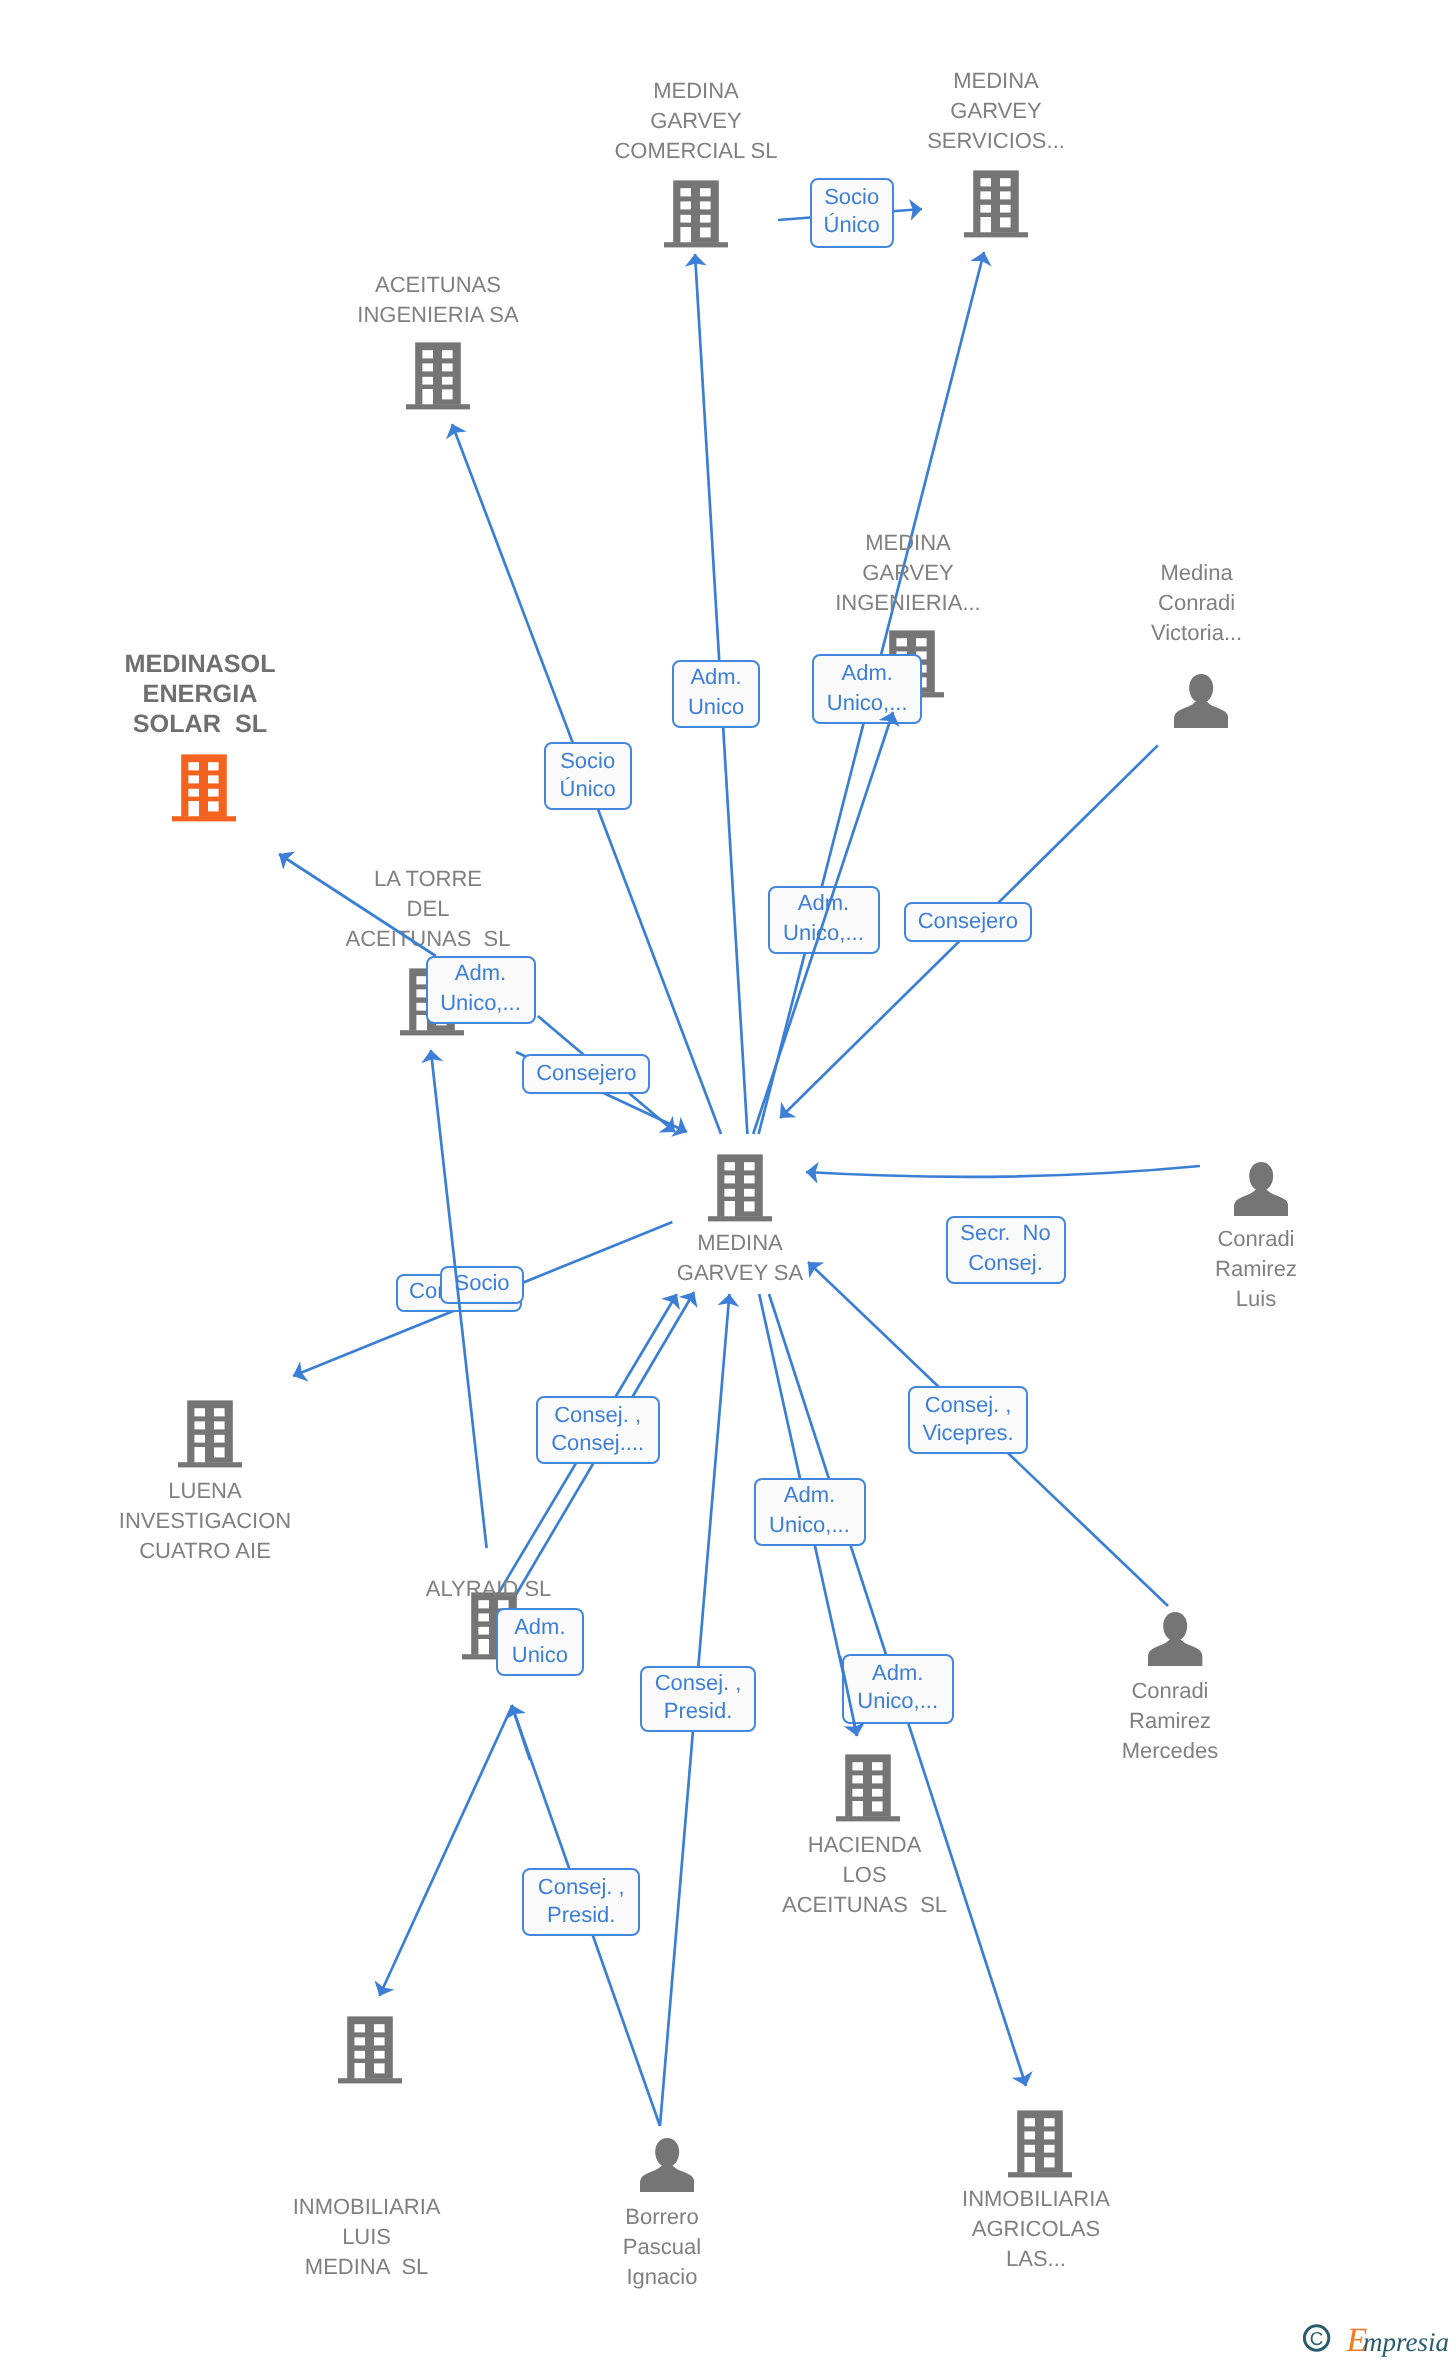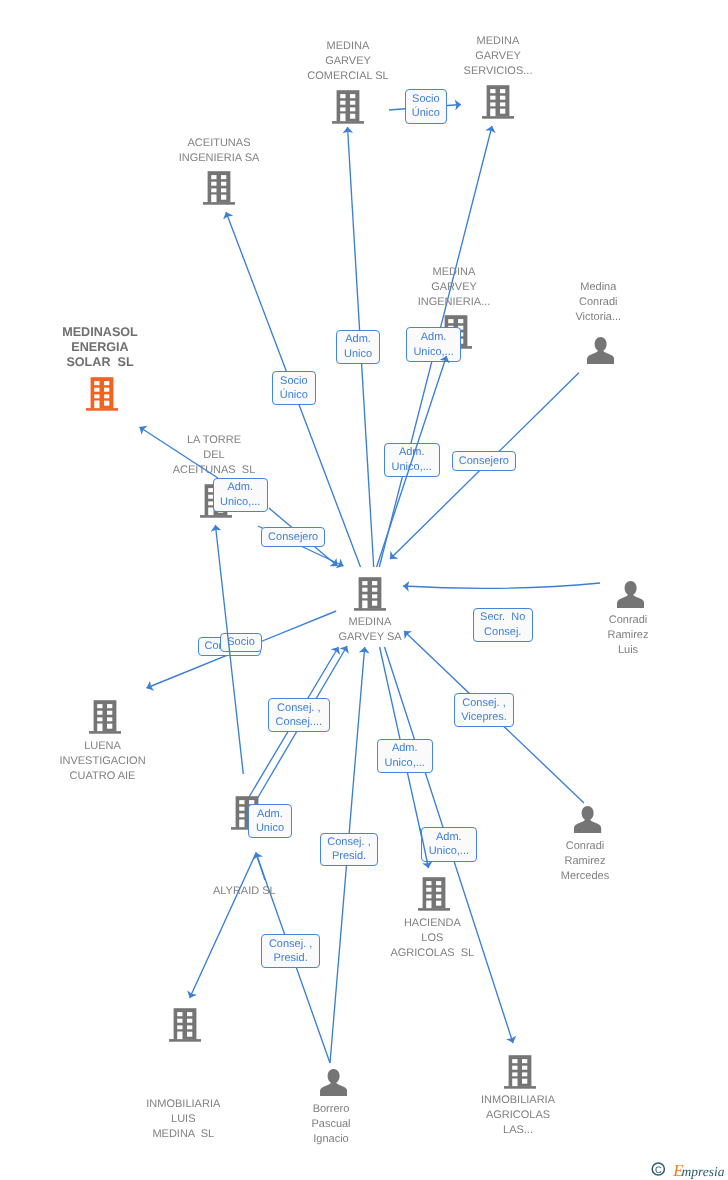--- a/index.html
+++ b/index.html
@@ -216,21 +216,21 @@
     <rect x="0" y="31.1" width="32" height="2.6" fill="#757575"></rect>
     <rect x="8.2" y="4.1" width="5.3" height="4.1" fill="#fff"></rect>
     <rect x="18.0" y="4.1" width="5.3" height="4.1" fill="#fff"></rect>
     <rect x="8.2" y="10.7" width="5.3" height="4.0" fill="#fff"></rect>
     <rect x="18.0" y="10.7" width="5.3" height="4.0" fill="#fff"></rect>
     <rect x="8.2" y="17.4" width="5.3" height="3.9" fill="#fff"></rect>
     <rect x="18.0" y="17.4" width="5.3" height="3.9" fill="#fff"></rect>
     <rect x="8.2" y="23.5" width="5.3" height="7.6" fill="#fff"></rect>
     <rect x="18.0" y="23.7" width="5.3" height="5.0" fill="#fff"></rect>
   </svg></div>
-    <div class="lbl" style="top:884px">ALYRAID SL</div>
+    <div class="lbl" style="top:788px">ALYRAID SL</div>
       </div>
       <div class="node" style="left: 535px; top: 0px; width: 100px;">
         <div class="ic" style="left:39.4px;top:806.3px;width:27.2px;height:27px"><svg width="27.2" height="27" viewBox="0 0 27.2 27">
     <path fill="#757575" d="M13.6,0 C17.1,0 19.6,2.9 19.6,7.0 C19.6,11.1 17.0,14.6 13.6,14.6
       C10.2,14.6 7.6,11.1 7.6,7.0 C7.6,2.9 10.1,0 13.6,0 Z"></path>
     <path fill="#757575" d="M13.6,12.9 C16.0,12.9 17.1,15.0 19.4,16.0
       C21.0,16.7 23.0,17.3 24.6,18.2 C26.2,19.1 27.2,20.3 27.2,22.4 L27.2,27 L0,27 L0,22.4
       C0,20.3 1.0,19.1 2.6,18.2 C4.2,17.3 6.2,16.7 7.8,16.0 C10.1,15.0 11.2,12.9 13.6,12.9 Z"></path>
   </svg></div>
     <div class="lbl" style="top:839px">Conradi
@@ -245,21 +245,21 @@
     <rect x="18.0" y="4.1" width="5.3" height="4.1" fill="#fff"></rect>
     <rect x="8.2" y="10.7" width="5.3" height="4.0" fill="#fff"></rect>
     <rect x="18.0" y="10.7" width="5.3" height="4.0" fill="#fff"></rect>
     <rect x="8.2" y="17.4" width="5.3" height="3.9" fill="#fff"></rect>
     <rect x="18.0" y="17.4" width="5.3" height="3.9" fill="#fff"></rect>
     <rect x="8.2" y="23.5" width="5.3" height="7.6" fill="#fff"></rect>
     <rect x="18.0" y="23.7" width="5.3" height="5.0" fill="#fff"></rect>
   </svg></div>
     <div class="lbl" style="top:916px">HACIENDA
 LOS
-AGRICOLAS  SL</div>
+ACEITUNAS  SL</div>
       </div>
       <div class="node" style="left: 118.3px; top: 0px; width: 130px;">
         <div class="ic" style="left:51px;top:1008px;width:32px;height:34px"><svg width="32" height="34" viewBox="0 0 32 34">
     <rect x="4.6" y="0.2" width="22.8" height="31.1" fill="#757575"></rect>
     <rect x="0" y="31.1" width="32" height="2.6" fill="#757575"></rect>
     <rect x="8.2" y="4.1" width="5.3" height="4.1" fill="#fff"></rect>
     <rect x="18.0" y="4.1" width="5.3" height="4.1" fill="#fff"></rect>
     <rect x="8.2" y="10.7" width="5.3" height="4.0" fill="#fff"></rect>
     <rect x="18.0" y="10.7" width="5.3" height="4.0" fill="#fff"></rect>
     <rect x="8.2" y="17.4" width="5.3" height="3.9" fill="#fff"></rect>

